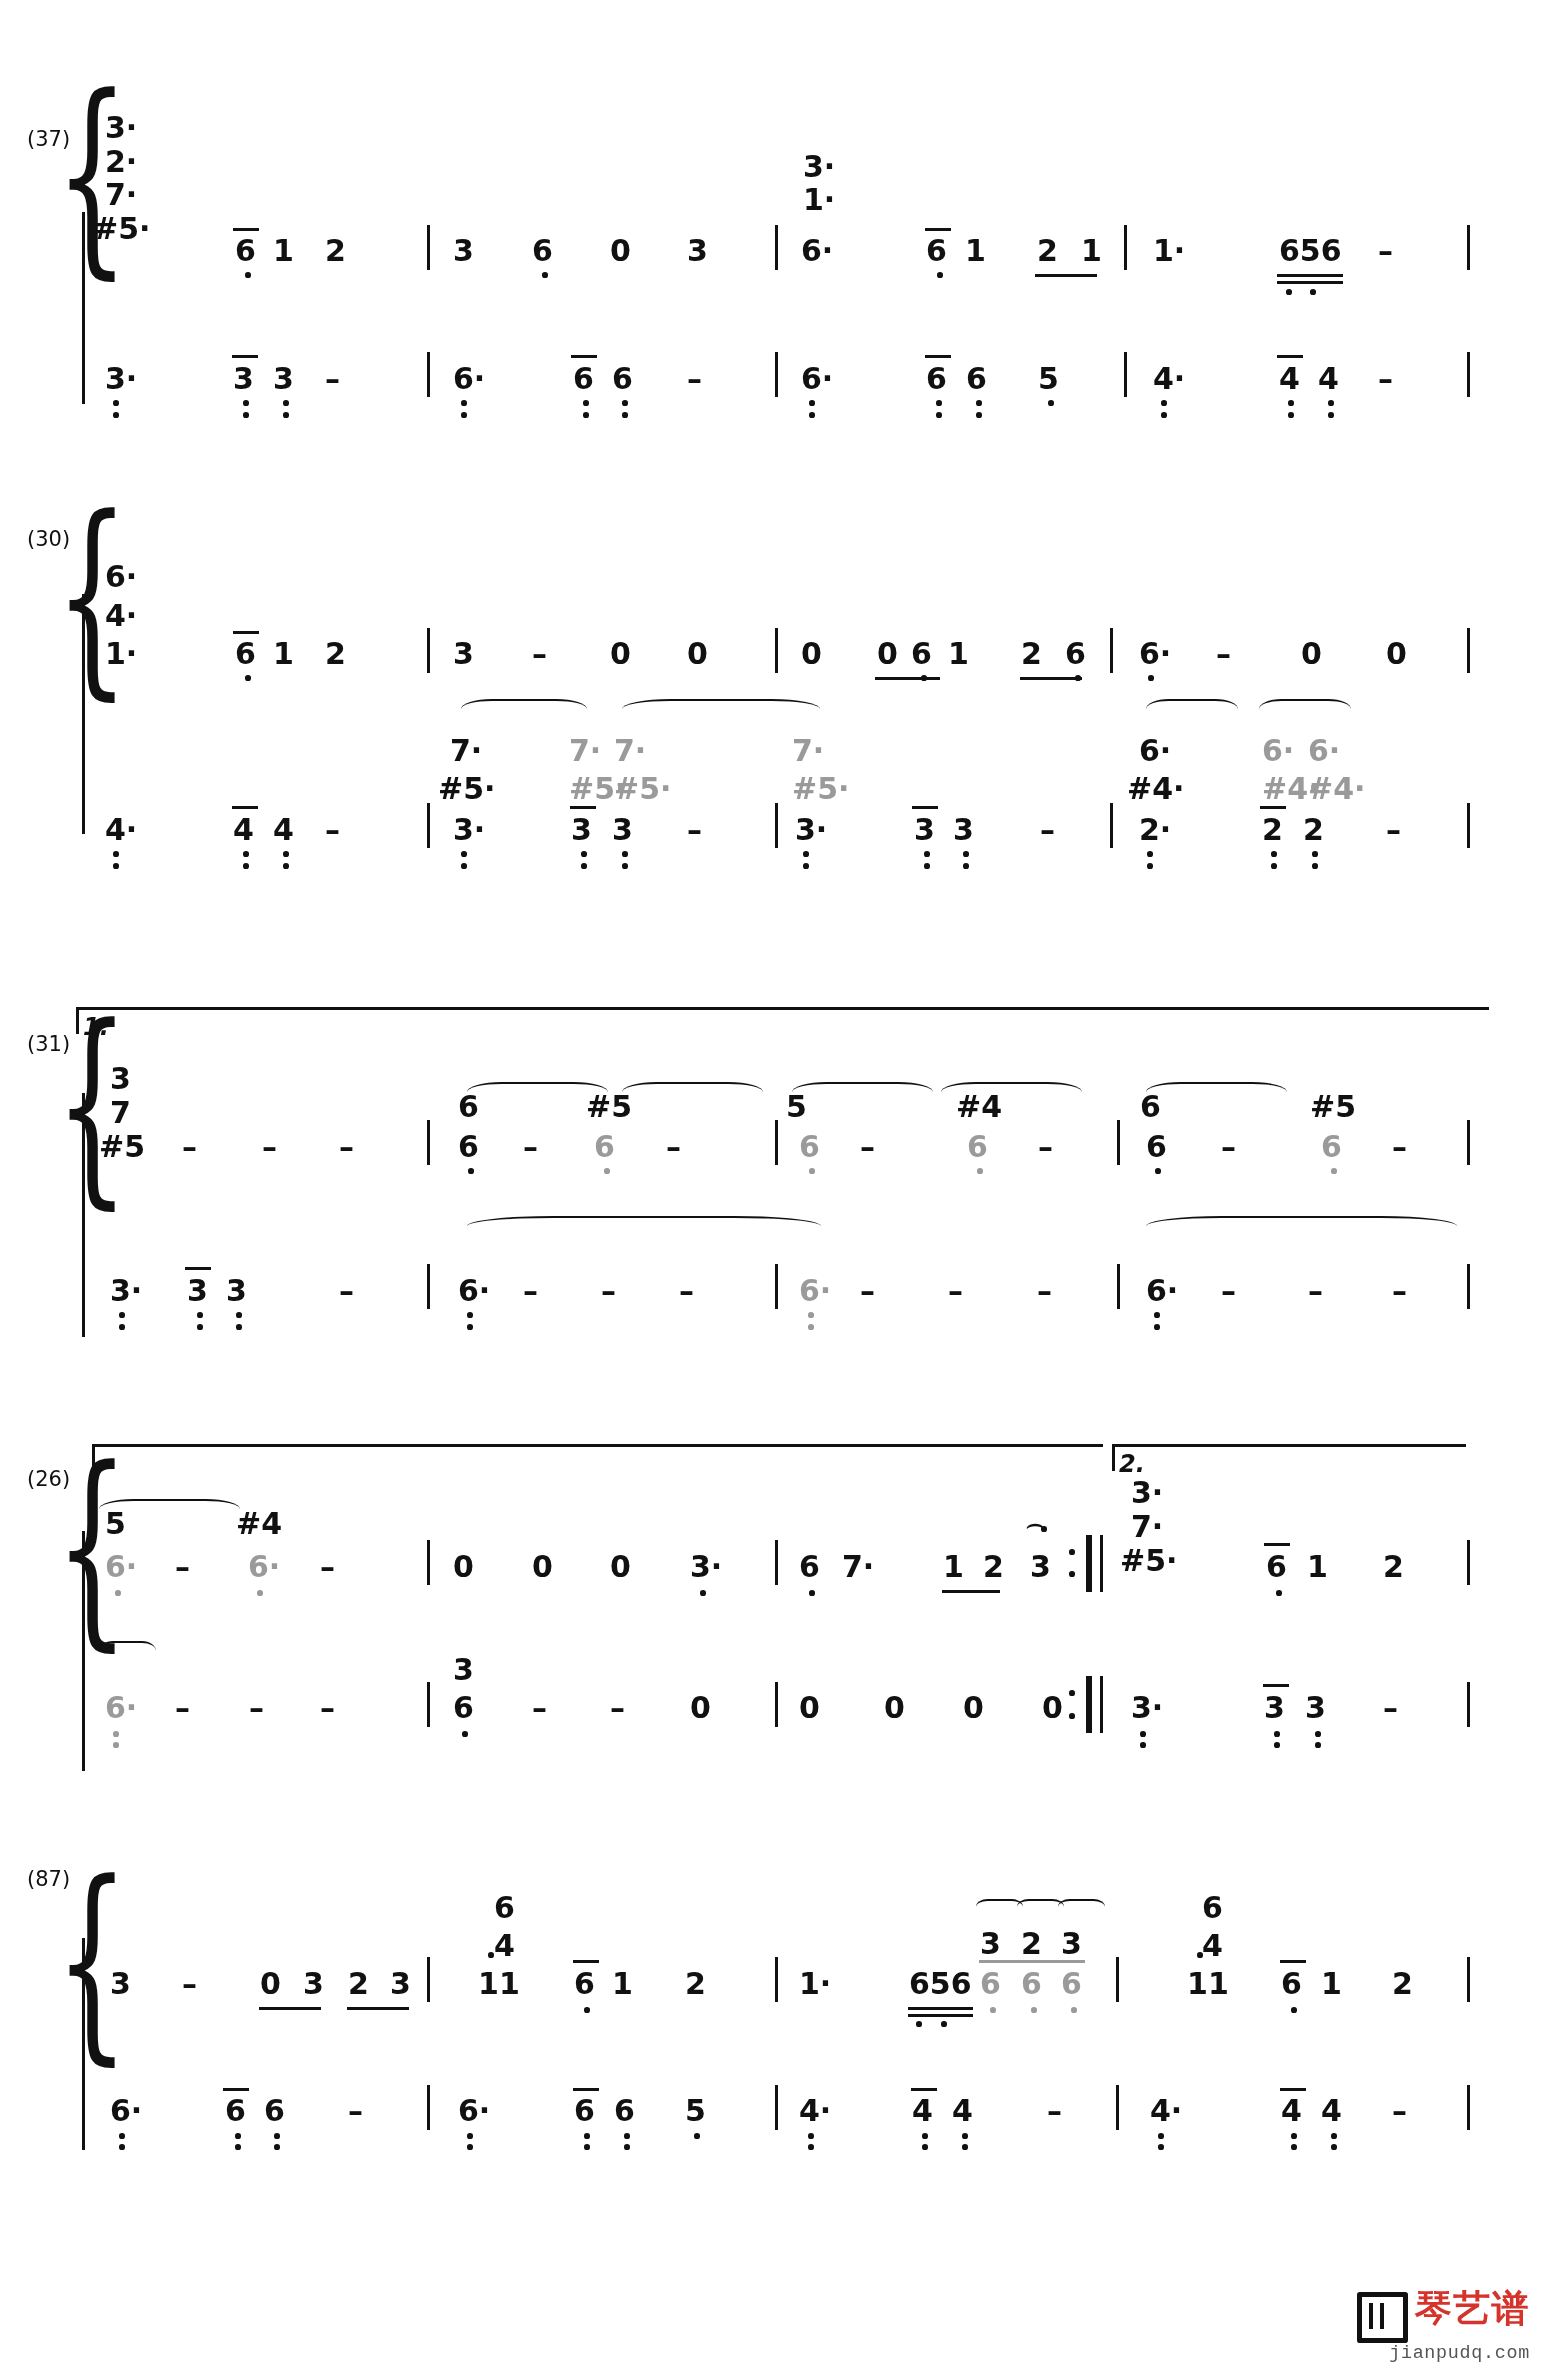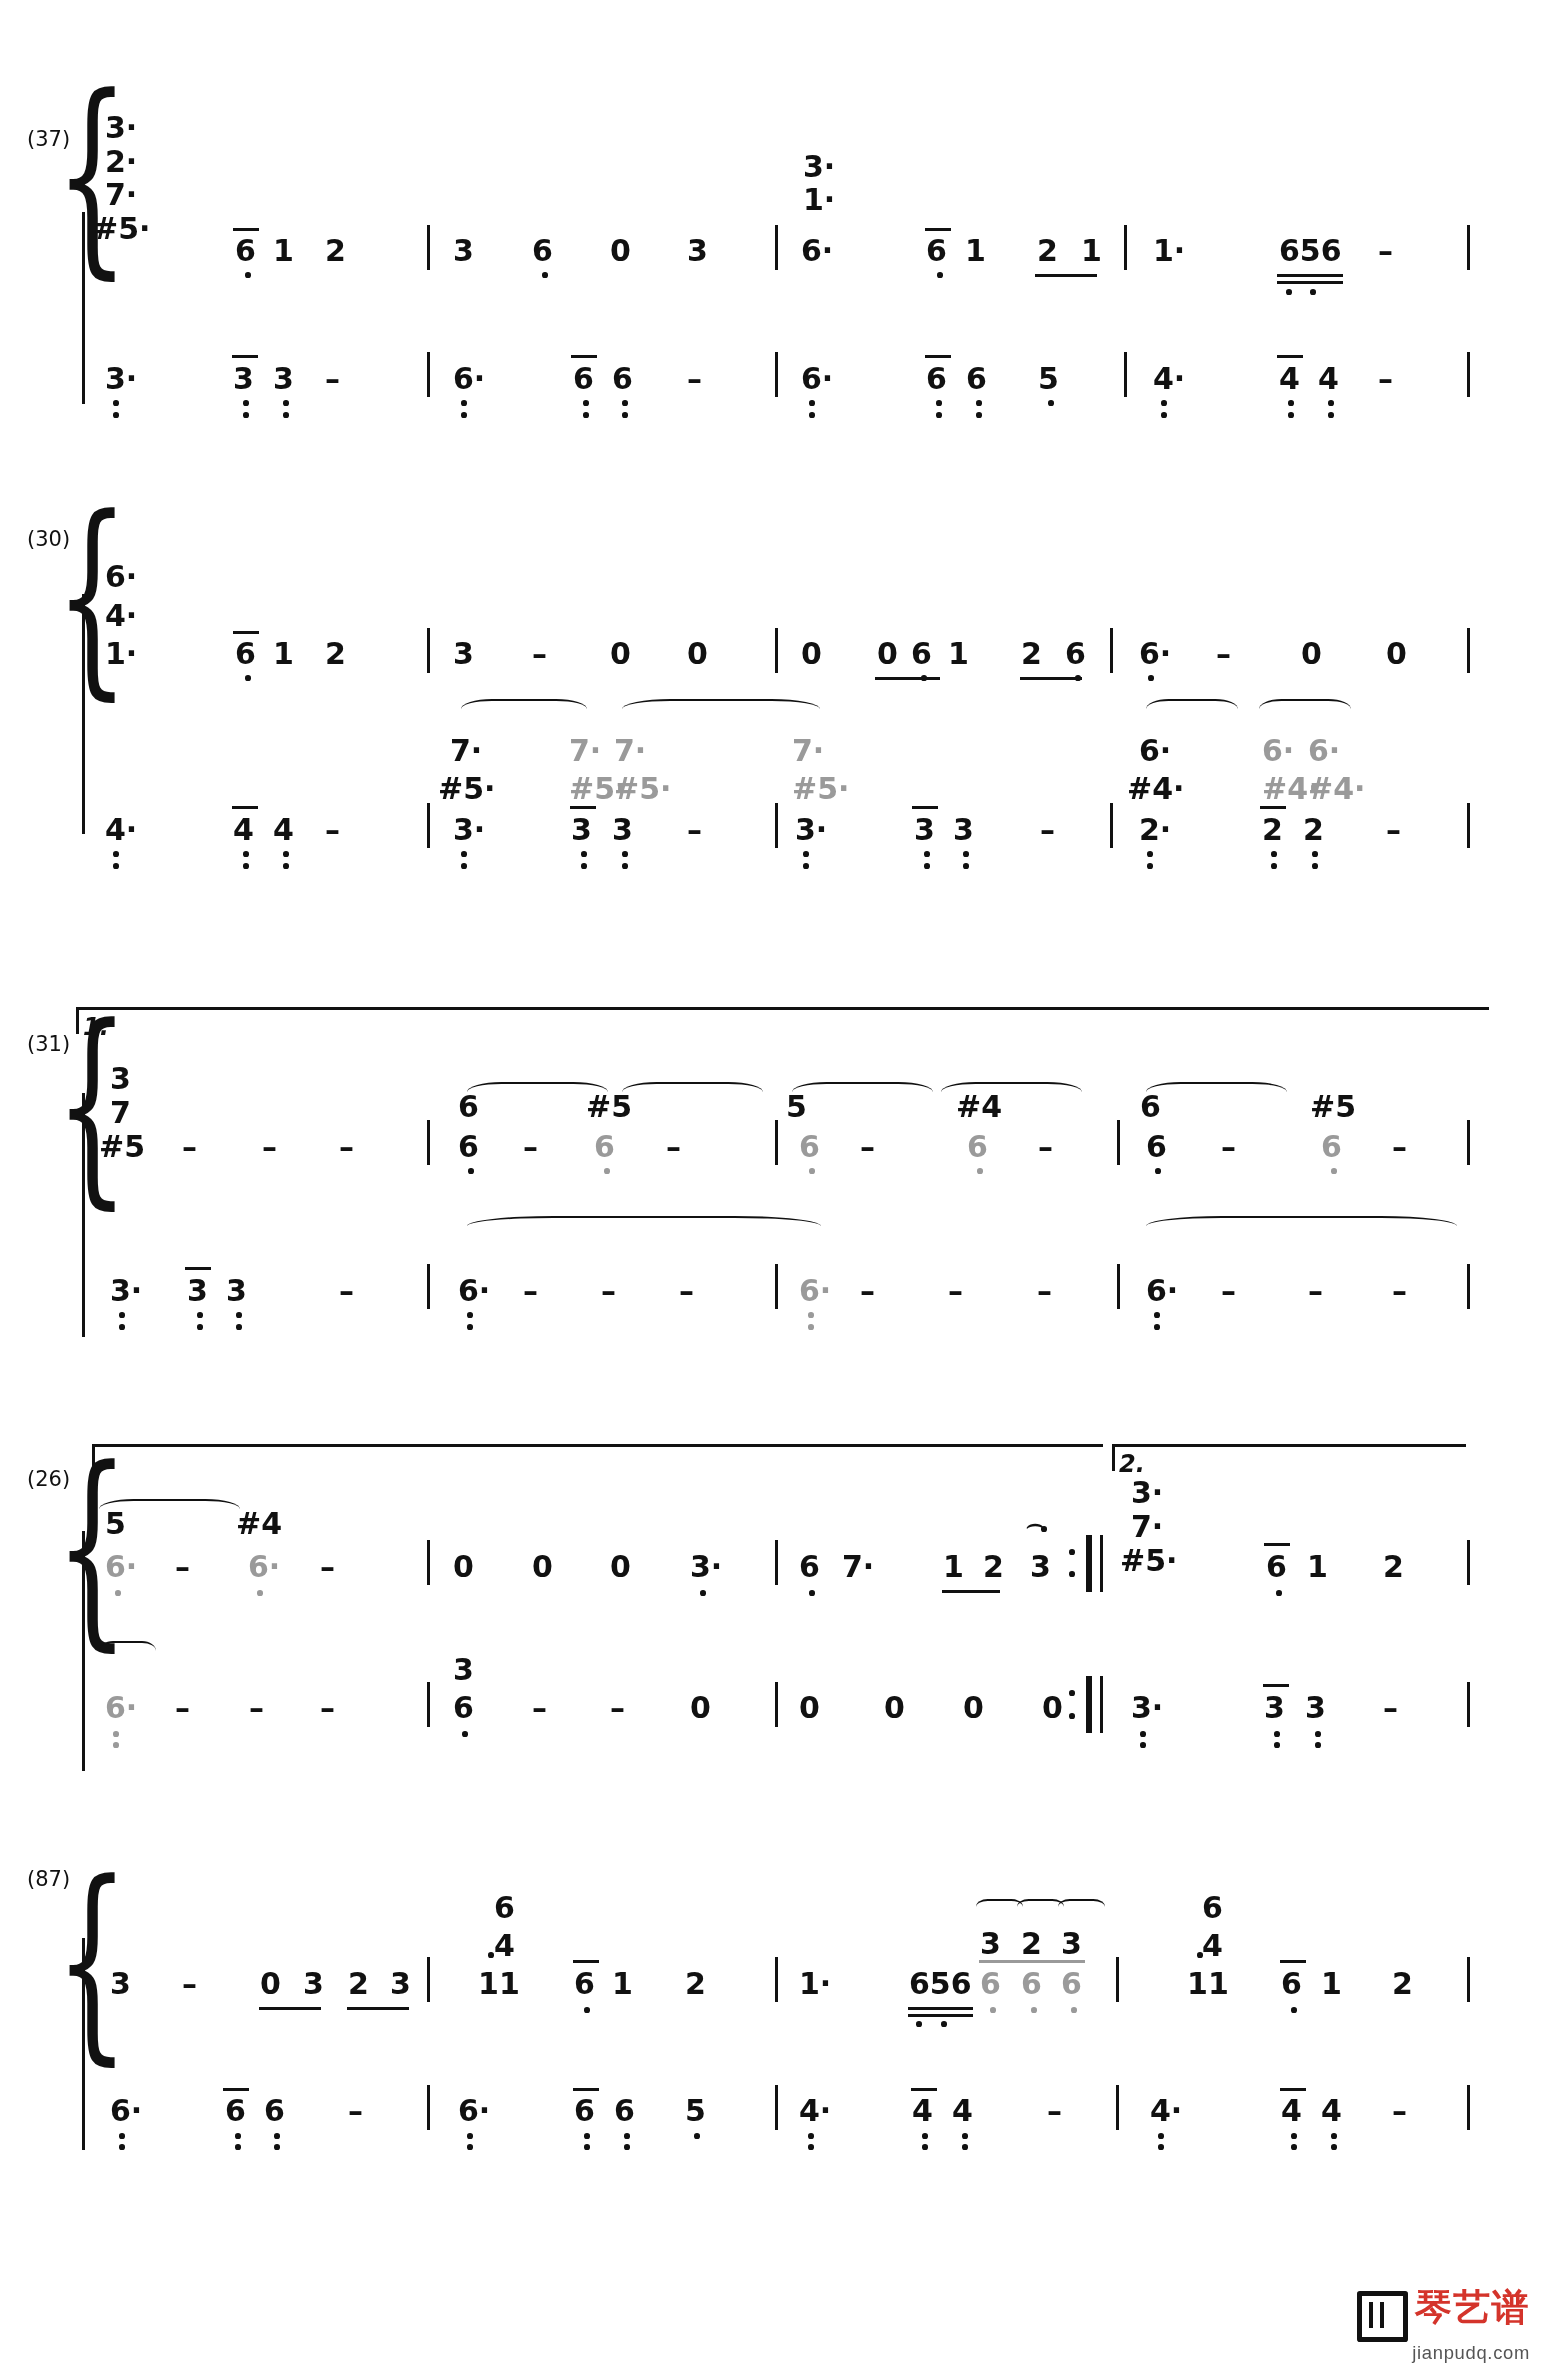--- a/index.html
+++ b/index.html
@@ -14,21 +14,21 @@
   .beam{position:absolute;height:2.8px;background:#111;}
   .beam.grey{background:#9a9a9a;}
   .dotU{position:absolute;width:5.7px;height:5.7px;border-radius:50%;background:#111;}
   .dotU.grey{background:#9a9a9a;}
   .ottava{position:absolute;height:2.8px;background:#111;}
   .vline{position:absolute;width:2.8px;background:#111;}
   .tie{position:absolute;border-top:2.8px solid #111;border-radius:50%/100%;height:18.4px;width:57px;border-left:none;border-right:none;border-bottom:none;}
   .fermata{position:absolute;font-size:31px;color:#111;}
   .logo{position:absolute;right:17px;bottom:12.7px;text-align:right;}
   .logo .cn{font-size:37px;color:#d4342b;font-weight:bold;font-family:"DejaVu Sans", sans-serif;letter-spacing:1.4px;}
-  .logo .en{font-size:18.4px;color:#555;font-family:Liberation Sans, sans-serif;letter-spacing:0.7px;}
+  .logo .en{font-size:18.4px;color:#555;font-family:Liberation Mono, monospace;letter-spacing:0.7px;}
   .logo .mark{display:inline-block;width:41px;height:41px;border:5px solid #111;border-radius:2.8px;position:relative;vertical-align:middle;margin-right:7px;}
   .logo .mark:after{content:"";position:absolute;left:7px;top:5.7px;width:4.2px;height:25.5px;background:#111;}
   .logo .mark:before{content:"";position:absolute;left:18.4px;top:5.7px;width:4.2px;height:25.5px;background:#111;}
   .brk{position:absolute;font-size:24px;font-weight:bold;font-style:italic;}
 </style>
 </head>
 <body>
 
 <div class="sheet">
 

